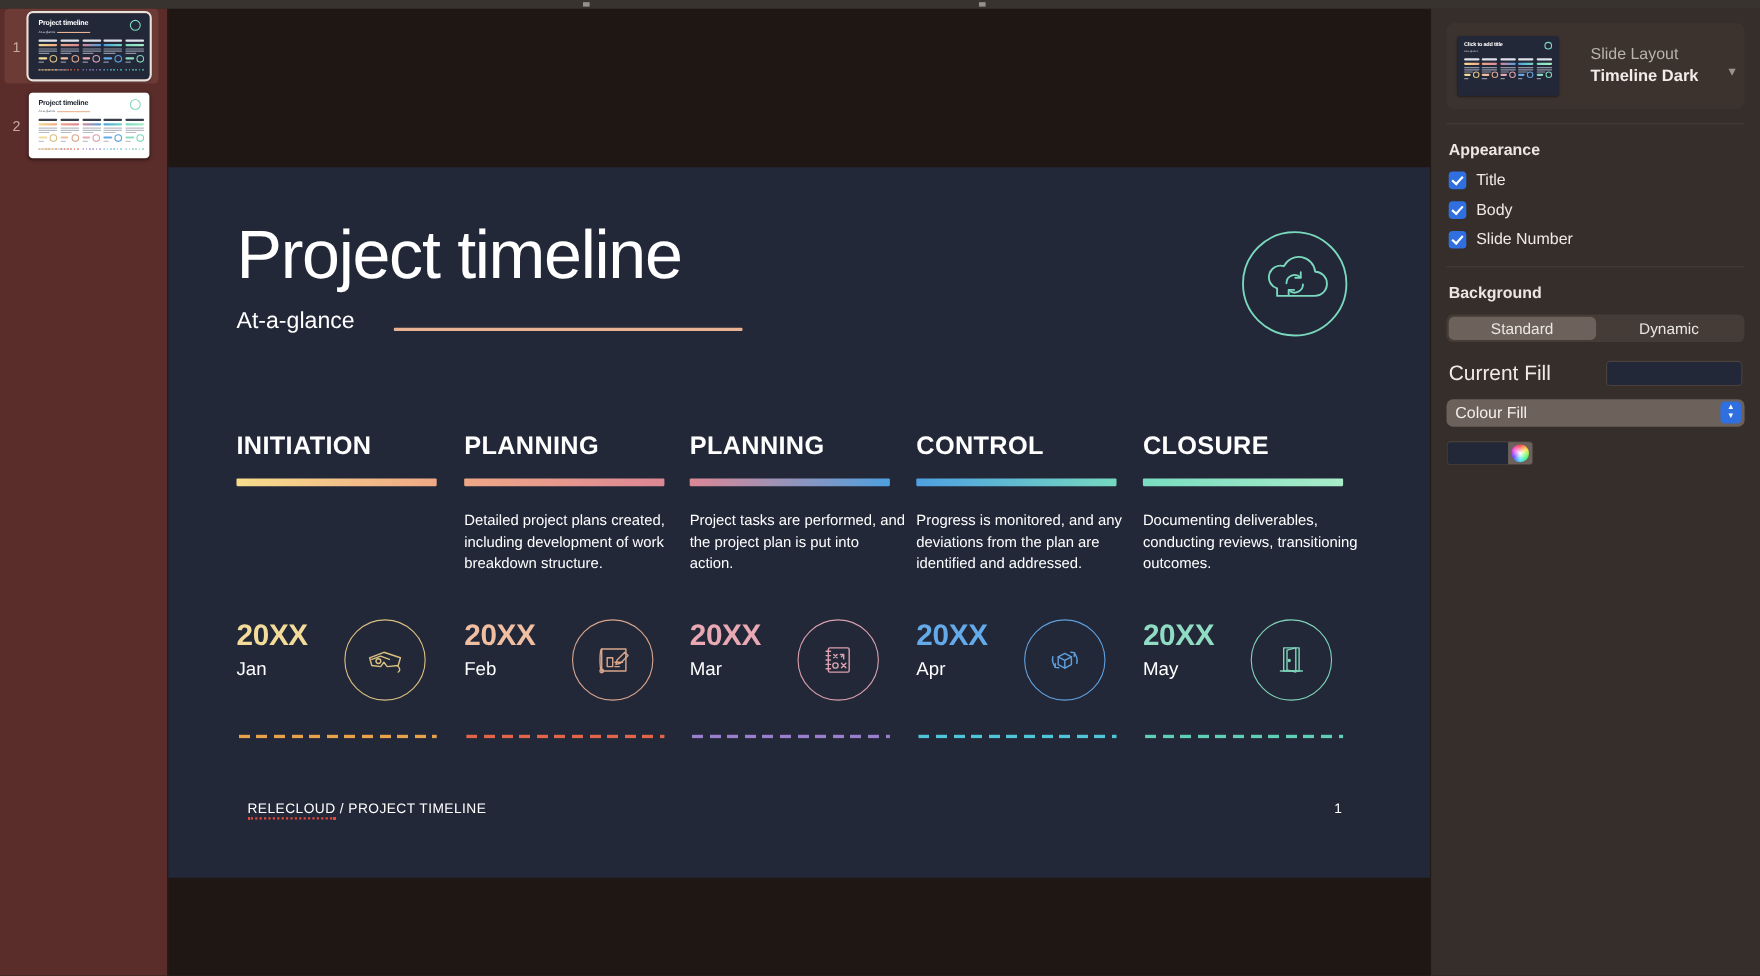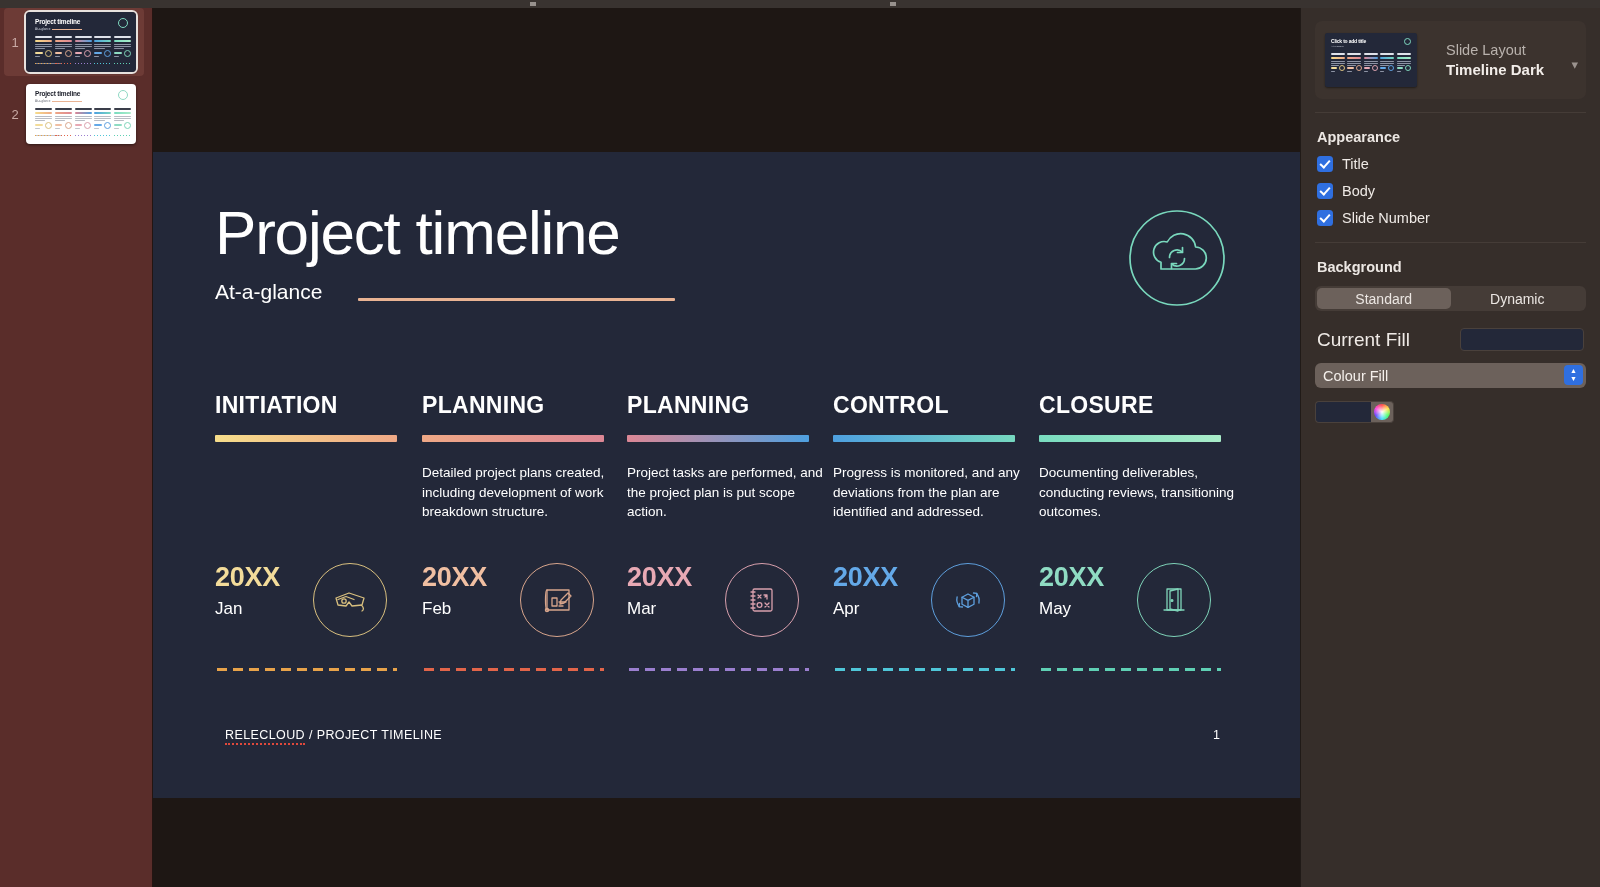--- a/index.html
+++ b/index.html
@@ -420,21 +420,21 @@
 
         <div class="col" style="left:207px;">
           <div class="col-head">PLANNING</div>
           <div class="col-bar" style="background:linear-gradient(90deg,#efa886,#dc8795);"></div>
           <div class="col-desc">Detailed project plans created, including development of work breakdown structure.</div>
         </div>
 
         <div class="col" style="left:412px;">
           <div class="col-head">PLANNING</div>
           <div class="col-bar" style="background:linear-gradient(90deg,#dc8795,#4ea0e0);"></div>
-          <div class="col-desc">Project tasks are performed, and the project plan is put scope action.</div>
+          <div class="col-desc">Project tasks are performed, and the project plan is put into action.</div>
         </div>
 
         <div class="col" style="left:618px;">
           <div class="col-head">CONTROL</div>
           <div class="col-bar" style="background:linear-gradient(90deg,#4ea0e0,#76d8c0);"></div>
           <div class="col-desc">Progress is monitored, and any deviations from the plan are identified and addressed.</div>
         </div>
 
         <div class="col" style="left:824px;">
           <div class="col-head">CLOSURE</div>

